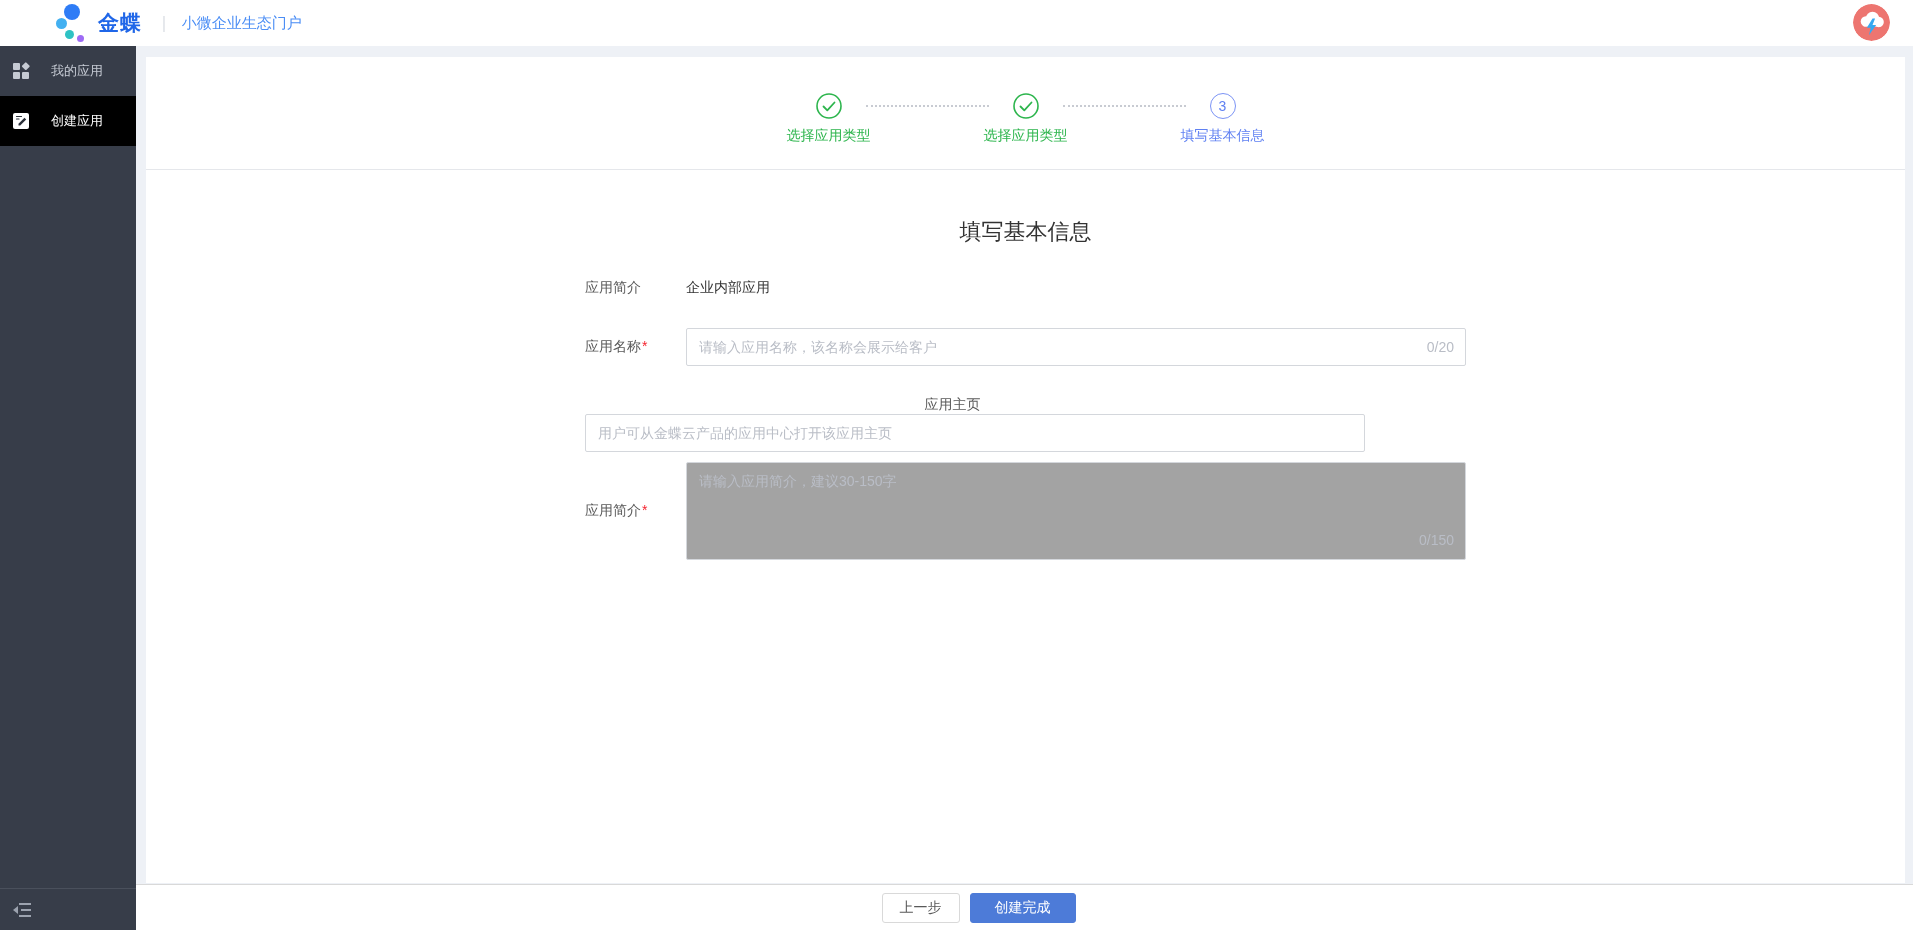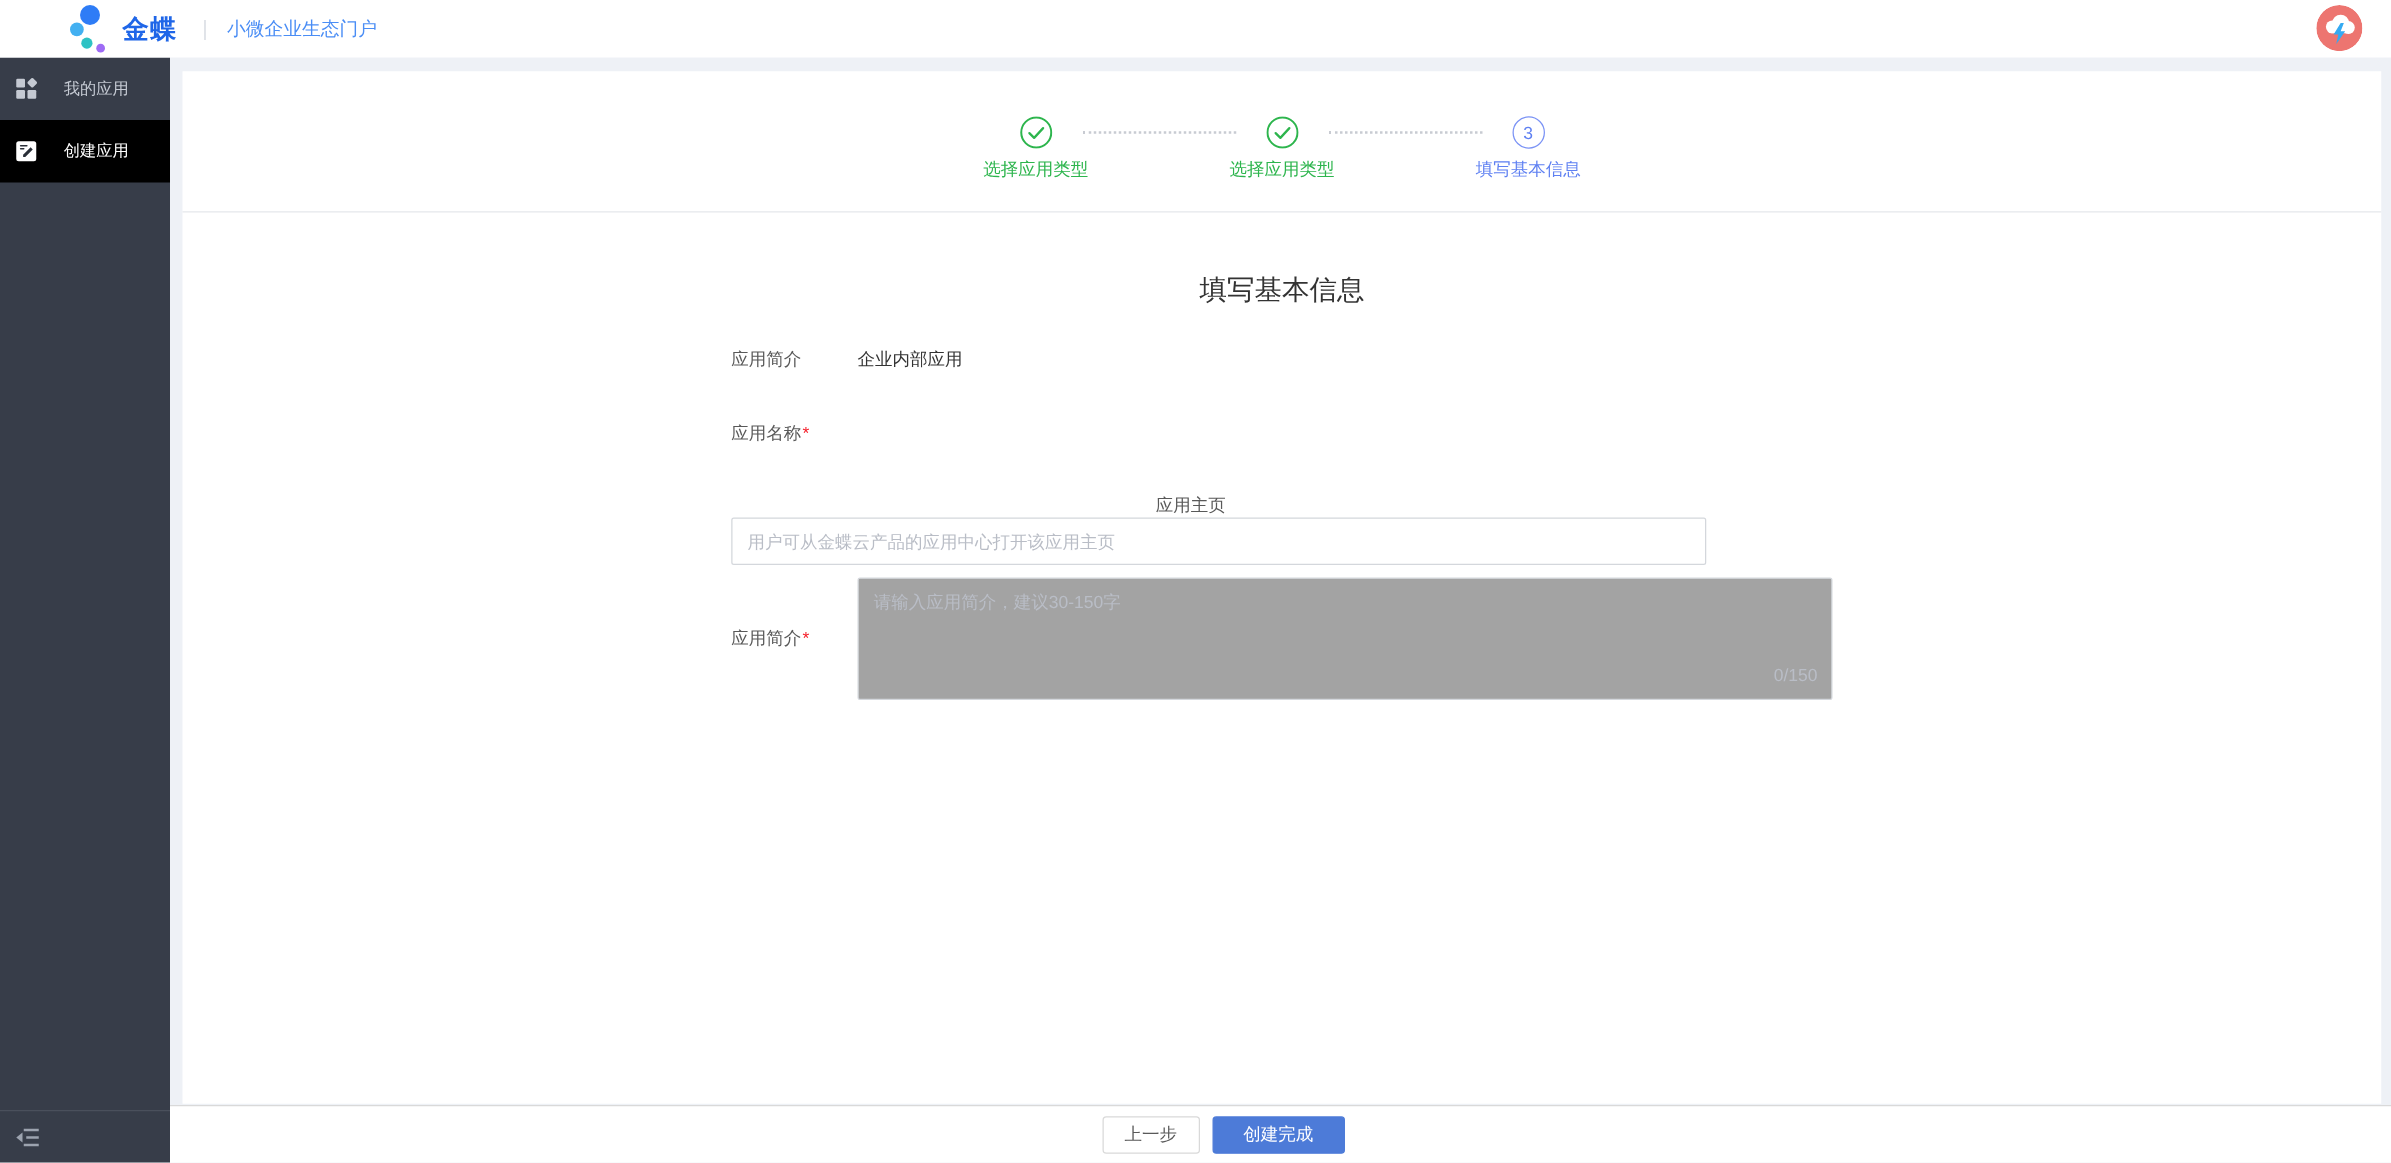--- a/index.html
+++ b/index.html
@@ -171,20 +171,24 @@
 
   <div class="form-title">填写基本信息</div>
 
   <div class="frow frow-type">
     <span class="flabel">应用简介</span>
     <span class="fvalue">企业内部应用</span>
   </div>
 
   <div class="frow frow-name">
     <span class="flabel"><span>应用名称</span><span class="req">*</span></span>
+    <span class="ctrl-wrap">
+      <input class="txt-input" type="text" placeholder="请输入应用名称，该名称会展示给客户" style="">
+      <span class="counter counter-mid">0/20</span>
+    </span>
   </div>
 
   <div class="frow frow-home">
     <span class="flabel">应用主页</span>
     <span class="ctrl-wrap">
       <input class="txt-input" type="text" placeholder="用户可从金蝶云产品的应用中心打开该应用主页" style="">
     </span>
   </div>
 
   <div class="frow frow-intro">

